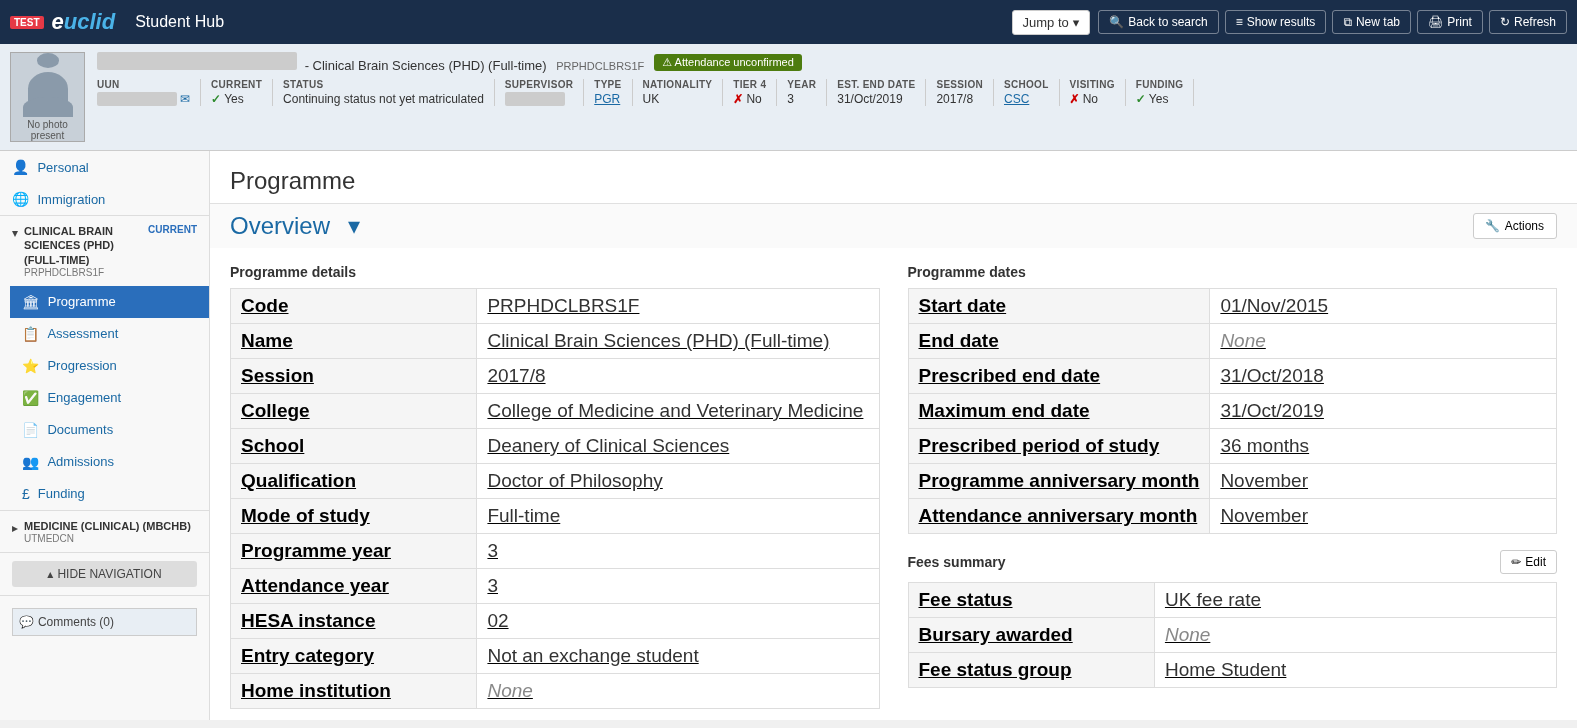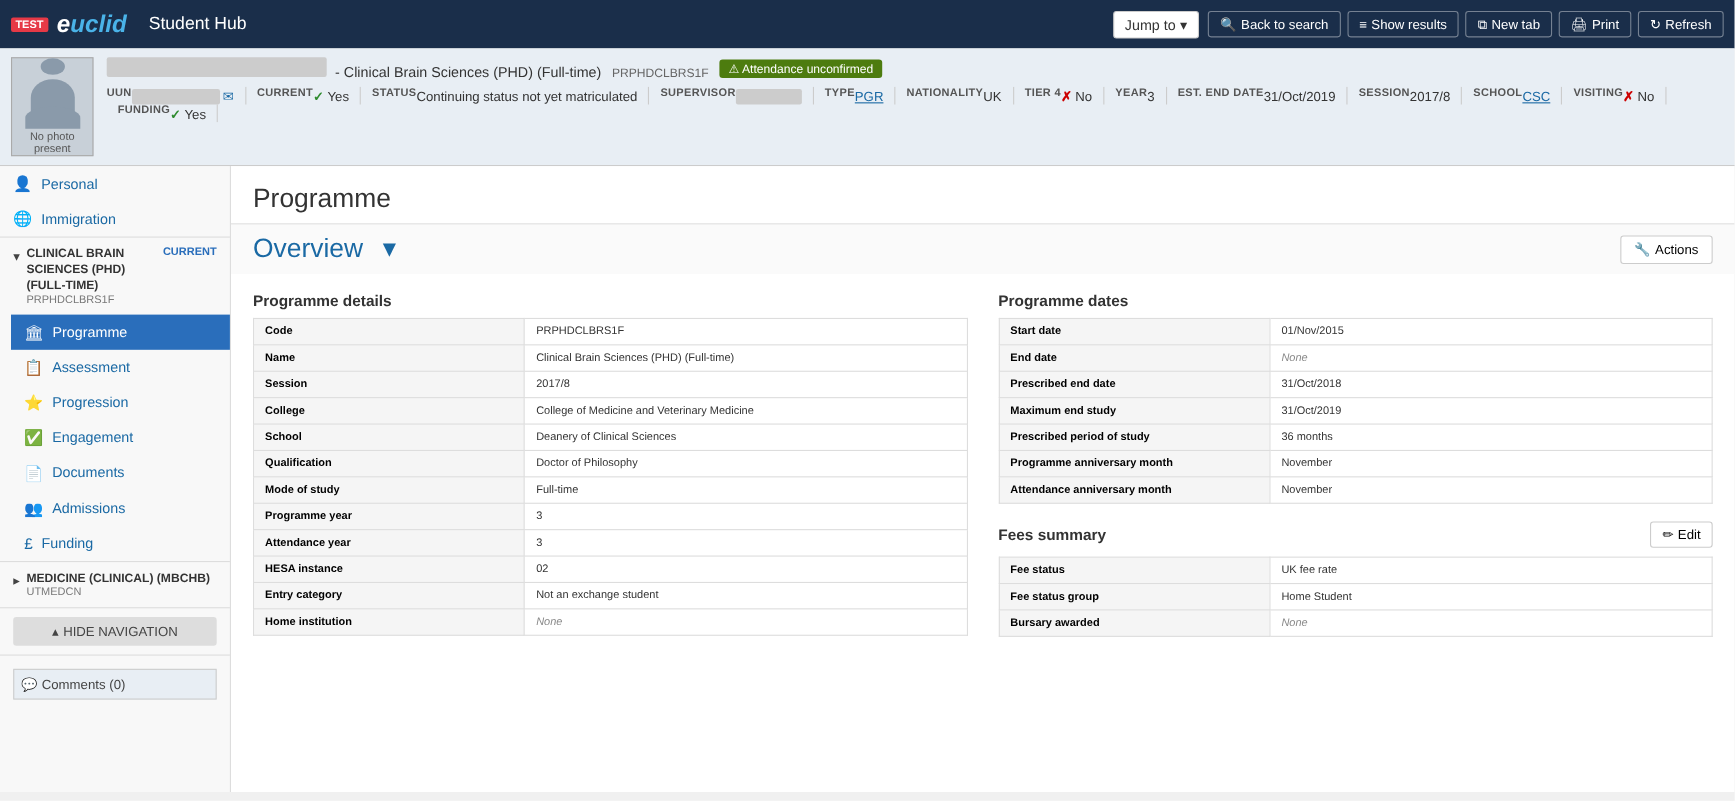--- a/index.html
+++ b/index.html
@@ -137,21 +137,21 @@
       gap: 4px;
     }
     .student-fields {
       display: flex;
       align-items: center;
       gap: 0;
       flex-wrap: wrap;
     }
     .field-group {
       display: flex;
-      flex-direction: row;
+      flex-direction: column;
       border-right: 1px solid #ccc;
       padding: 0 10px;
     }
     .field-group:first-child { padding-left: 0; }
     .field-label {
       font-size: 10px;
       font-weight: bold;
       color: #555;
       text-transform: uppercase;
       letter-spacing: 0.3px;
@@ -311,21 +311,22 @@
     .content-col { flex: 1; }
     .detail-table-title {
       font-size: 14px;
       font-weight: bold;
       color: #333;
       margin-bottom: 8px;
     }
     .detail-table {
       width: 100%;
       border-collapse: collapse;
-      font-size: 10px;
+      font-size: 19px;
+      text-decoration: underline;
     }
     .detail-table tr { border: 1px solid #ddd; }
     .detail-table td {
       padding: 6px 10px;
       vertical-align: top;
       border: 1px solid #ddd;
     }
     .detail-table td:first-child {
       font-weight: bold;
       background: #f5f5f5;
@@ -663,21 +664,21 @@
   </tr>
               <tr>
     <td>End date</td>
     <td style="font-style:italic;color:#888;">None</td>
   </tr>
               <tr>
     <td>Prescribed end date</td>
     <td>31/Oct/2018</td>
   </tr>
               <tr>
-    <td>Maximum end study</td>
+    <td>Maximum end date</td>
     <td>31/Oct/2019</td>
   </tr>
               <tr>
     <td>Prescribed period of study</td>
     <td>36 months</td>
   </tr>
               <tr>
     <td>Programme anniversary month</td>
     <td>November</td>
   </tr>
@@ -695,25 +696,25 @@
             <span>Edit</span>
           </button>
         </div>
         <table class="detail-table">
           <tbody id="fees-tbody">
           <tr>
     <td>Fee status</td>
     <td>UK fee rate</td>
   </tr>
               <tr>
+    <td>Bursary awarded</td>
+    <td style="font-style:italic;color:#888;">None</td>
+  </tr>
+              <tr>
     <td>Fee status group</td>
     <td>Home Student</td>
   </tr>
-              <tr>
-    <td>Bursary awarded</td>
-    <td style="font-style:italic;color:#888;">None</td>
-  </tr>
             </tbody>
         </table>
       </div>
     </div>
   </main>
 </div>
 
 </body></html>

